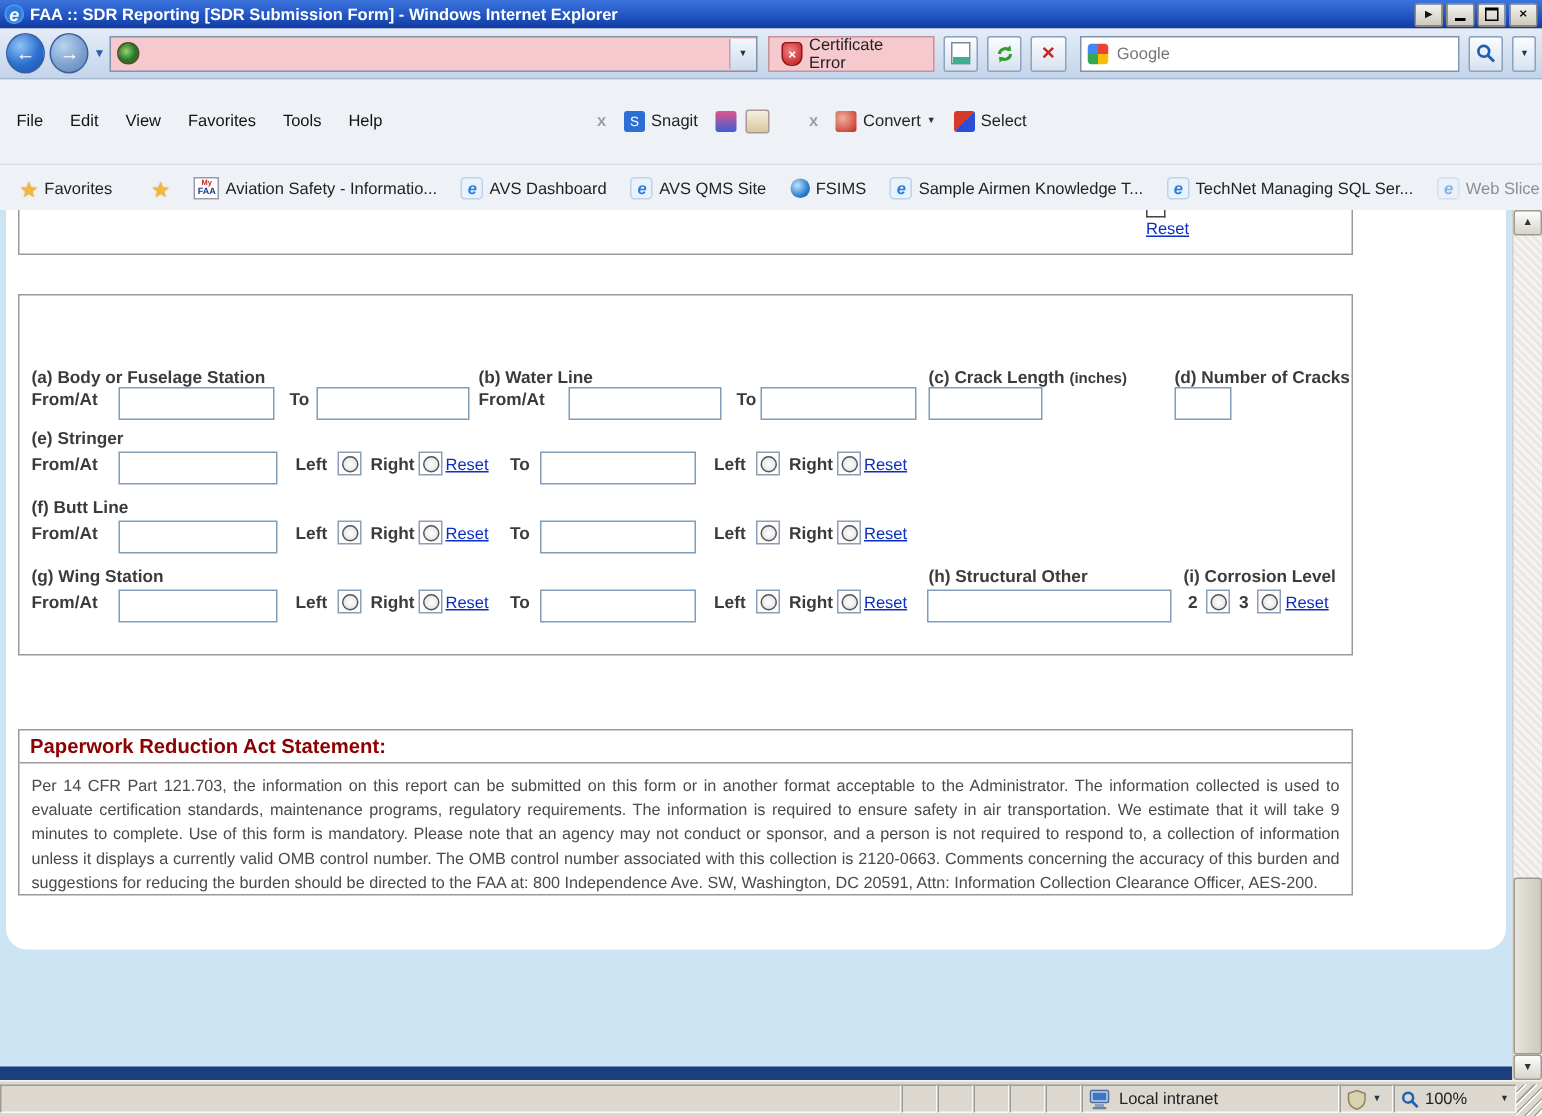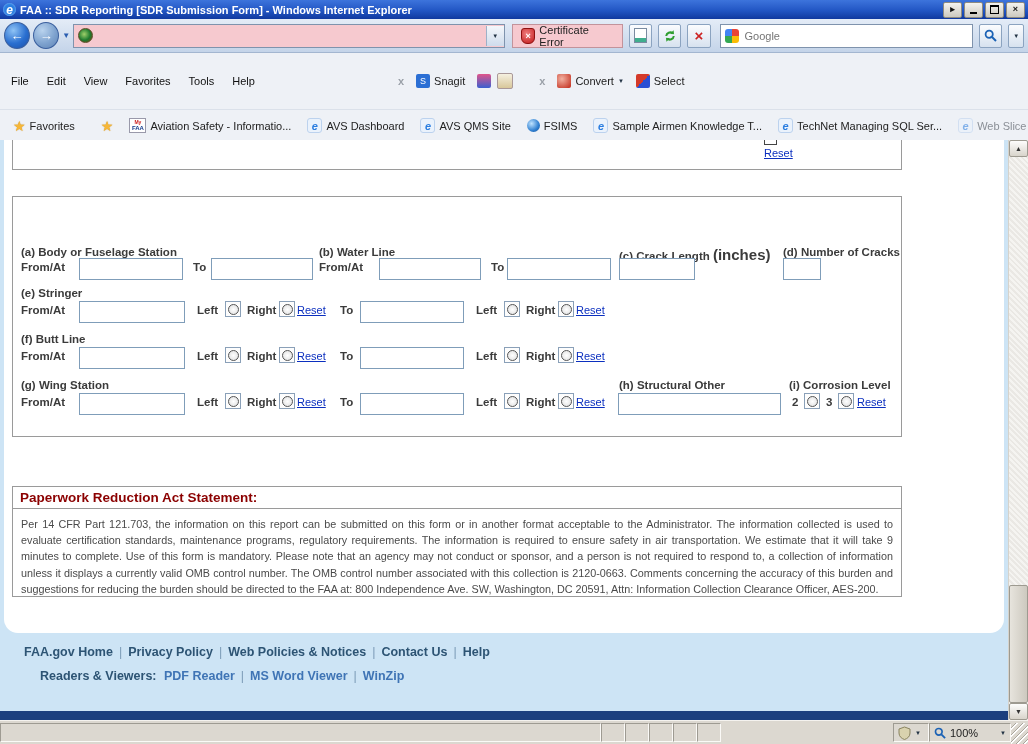--- a/index.html
+++ b/index.html
@@ -80,21 +80,21 @@
            background:radial-gradient(circle at 40% 40%,#9fd06a,#1d7a2f 55%,#7a4a12 95%);}
   .cmd{display:inline-flex;align-items:center;gap:3px;font-size:11px;color:#1a1a1a;padding:4px 5px;align-self:center;}
 
   
   #viewport{position:absolute;top:140px;left:0;width:1028px;height:580px;background:#cde4f5;}
   #page{position:absolute;left:0;top:0;width:1008px;height:580px;overflow:hidden;background:#cde4f5;}
   #whitepanel{position:absolute;left:4px;top:0;width:1000px;height:493px;background:#fff;border-radius:0 0 14px 14px;}
   .box{position:absolute;border:1px solid #9a9a9a;background:#fff;box-sizing:border-box;}
   .boxhead{color:#8b0000;font-weight:bold;font-size:13.5px;padding:5px 7px;border-bottom:1px solid #9a9a9a;}
   .flabel{position:absolute;font-weight:bold;font-size:11.5px;color:#3b3b3b;white-space:nowrap;}
-  .flabel .unit{font-size:15px;}
+  .flabel .unit{font-size:10px;}
   .txt{position:absolute;height:22px;box-sizing:border-box;border:1px solid #7f9db9;font-size:11px;
        padding:0 3px;font-family:"Liberation Sans",sans-serif;background:#fff;}
   .radio{position:absolute;width:16px;height:16px;box-sizing:border-box;border:1px solid #8aa0b8;background:#fdfdfd;
          display:flex;align-items:center;justify-content:center;}
   .radio::after{content:"";width:9px;height:9px;border:1px solid #555;border-radius:50%;
                 background:radial-gradient(#fff,#ddd);}
   .rlink{position:absolute;font-size:11px;color:#0b2fbf;text-decoration:underline;white-space:nowrap;}
   .chkpart{position:absolute;width:13px;height:6px;border:1px solid #444;border-top:none;background:#fff;box-sizing:border-box;}
   #para{font-size:10.8px;color:#4a4a4a;line-height:16.2px;padding:7px 8px 0 8px;text-align:justify;}
 
@@ -399,27 +399,20 @@
       <span class="flabel" style="left:813px;top:199px;">3</span>
       <span class="radio" style="left:825px;top:196px;"></span>
       <a class="rlink" style="left:844px;top:199px;">Reset</a>
     </div>
 
     <div class="box" style="left:12px;top:346px;width:890px;height:111px;">
       <div class="boxhead" style="padding:3px 7px;">Paperwork Reduction Act Statement:</div>
       <div id="para">Per 14 CFR Part 121.703, the information on this report can be submitted on this form or in another format acceptable to the Administrator. The information collected is used to evaluate certification standards, maintenance programs, regulatory requirements. The information is required to ensure safety in air transportation. We estimate that it will take 9 minutes to complete. Use of this form is mandatory. Please note that an agency may not conduct or sponsor, and a person is not required to respond to, a collection of information unless it displays a currently valid OMB control number. The OMB control number associated with this collection is 2120-0663. Comments concerning the accuracy of this burden and suggestions for reducing the burden should be directed to the FAA at: 800 Independence Ave. SW, Washington, DC 20591, Attn: Information Collection Clearance Officer, AES-200.</div>
     </div>
 
-    <div class="flrow" style="left:24px;top:505px;">
-      <a>FAA.gov Home</a><span class="pipe">|</span><a>Privacy Policy</a><span class="pipe">|</span><a>Web Policies &amp; Notices</a><span class="pipe">|</span><a>Contact Us</a><span class="pipe">|</span><a>Help</a>
-    </div>
-    <div class="flrow" style="left:40px;top:529px;">
-      <span>Readers &amp; Viewers:</span>
-      <a class="blue" style="margin-left:4px;">PDF Reader</a><span class="pipe">|</span><a class="blue">MS Word Viewer</a><span class="pipe">|</span><a class="blue">WinZip</a>
-    </div>
     <div id="navystrip"></div>
   </div>
 
   <div id="vscroll">
     <span class="sbtn" style="top:0;">
         <span>▲</span>
       </span>
     <span id="sthumb"></span>
     <span class="sbtn" style="top:563px;">
         <span>▼</span>
@@ -427,20 +420,29 @@
   </div>
 </div>
 
 <div id="statusbar">
   <span class="seg" style="left:0;width:601px;"></span>
   <span class="seg" style="left:601px;width:24px;"></span>
   <span class="seg" style="left:625px;width:24px;"></span>
   <span class="seg" style="left:649px;width:24px;"></span>
   <span class="seg" style="left:673px;width:24px;"></span>
   <span class="seg" style="left:697px;width:24px;"></span>
+  <span class="seg" style="left:721px;width:172px;">
+    <svg width="16" height="14" viewBox="0 0 16 14">
+        <rect x="1" y="1" width="12" height="8" rx="1" fill="#bcd2ee" stroke="#4a6a9a"></rect>
+        <rect x="2.5" y="2.5" width="9" height="5" fill="#3f74c4"></rect>
+        <rect x="4" y="10" width="6" height="2" fill="#8aa0c0"></rect>
+        <rect x="2.5" y="12" width="9" height="1.5" fill="#6a82a8"></rect>
+      </svg>
+    <span>Local intranet</span>
+  </span>
   <span class="seg" style="left:893px;width:36px;">
     <svg width="13" height="14" viewBox="0 0 13 14">
         <path d="M6.5 1 L12 3 V7 C12 10.5 9.5 12.5 6.5 13.5 C3.5 12.5 1 10.5 1 7 V3 Z" fill="#d9d2ae" stroke="#8a8460"></path>
       </svg>
     <span class="dd">▼</span>
   </span>
   <span class="seg" style="left:929px;width:82px;">
     <svg width="12" height="12" viewBox="0 0 13 13">
         <circle cx="5.2" cy="5.2" r="3.6" fill="none" stroke="#1b62b5" stroke-width="1.8"></circle>
         <line x1="8" y1="8" x2="12" y2="12" stroke="#1b62b5" stroke-width="2"></line>

